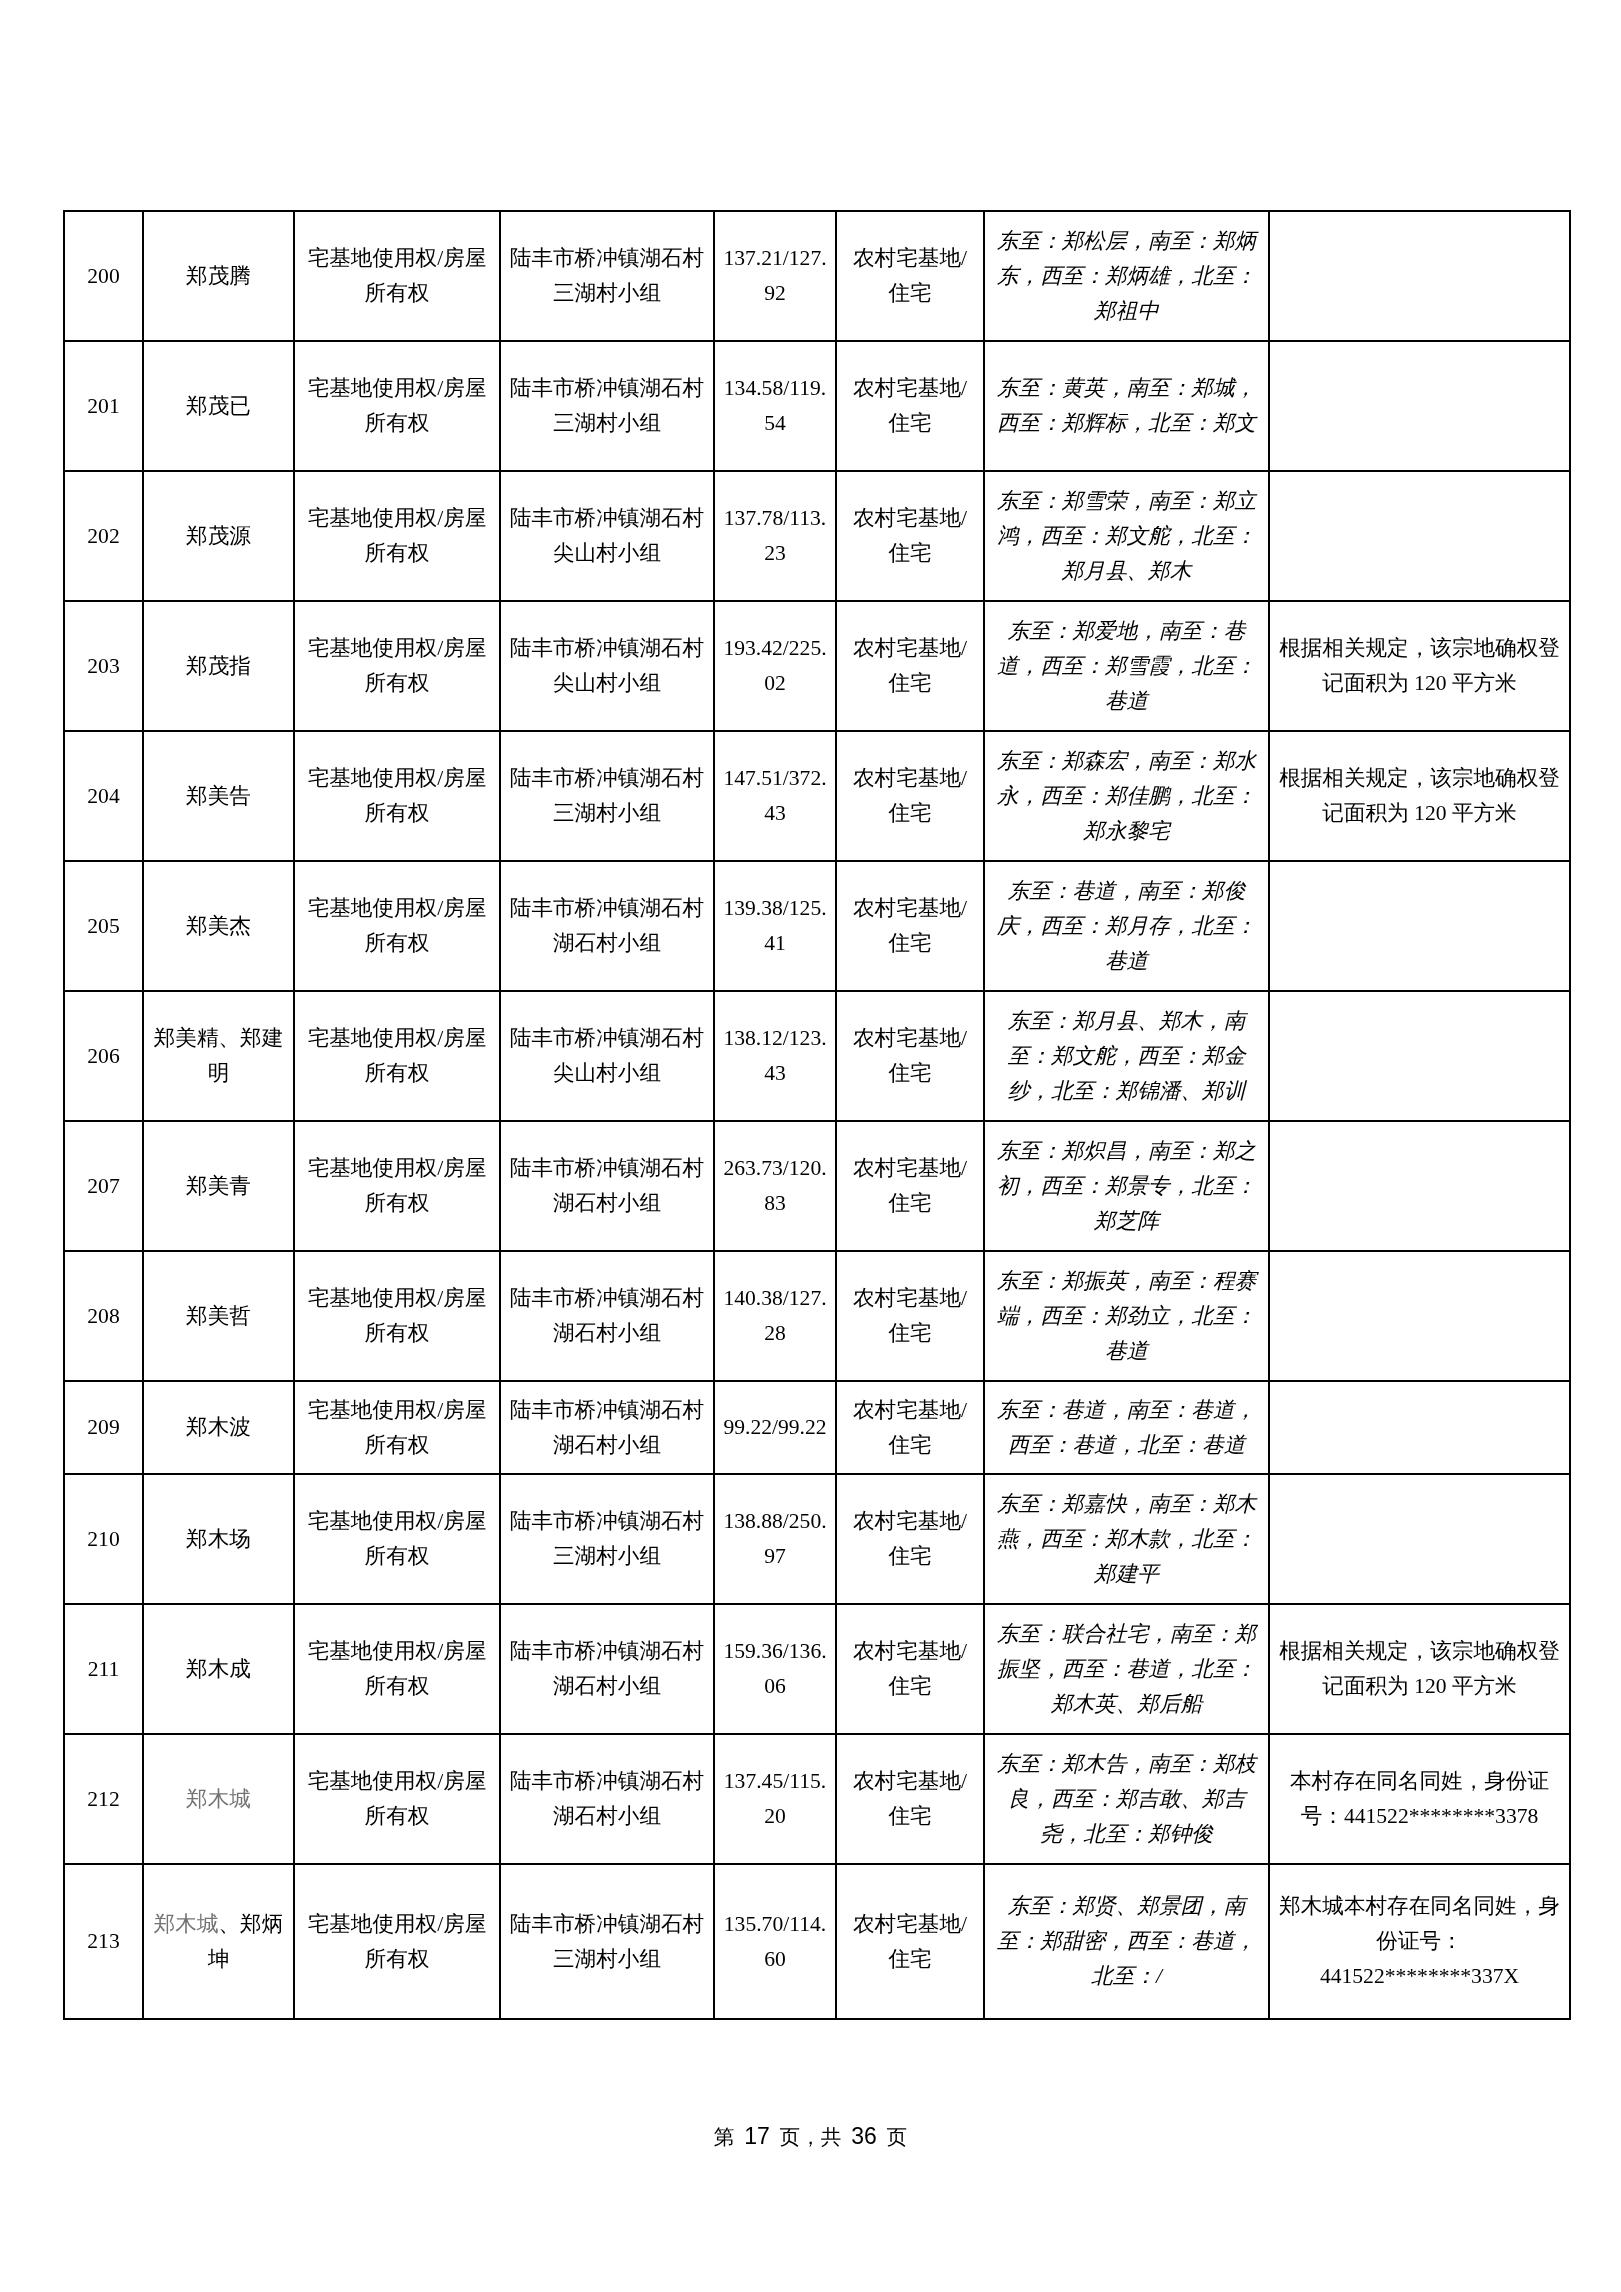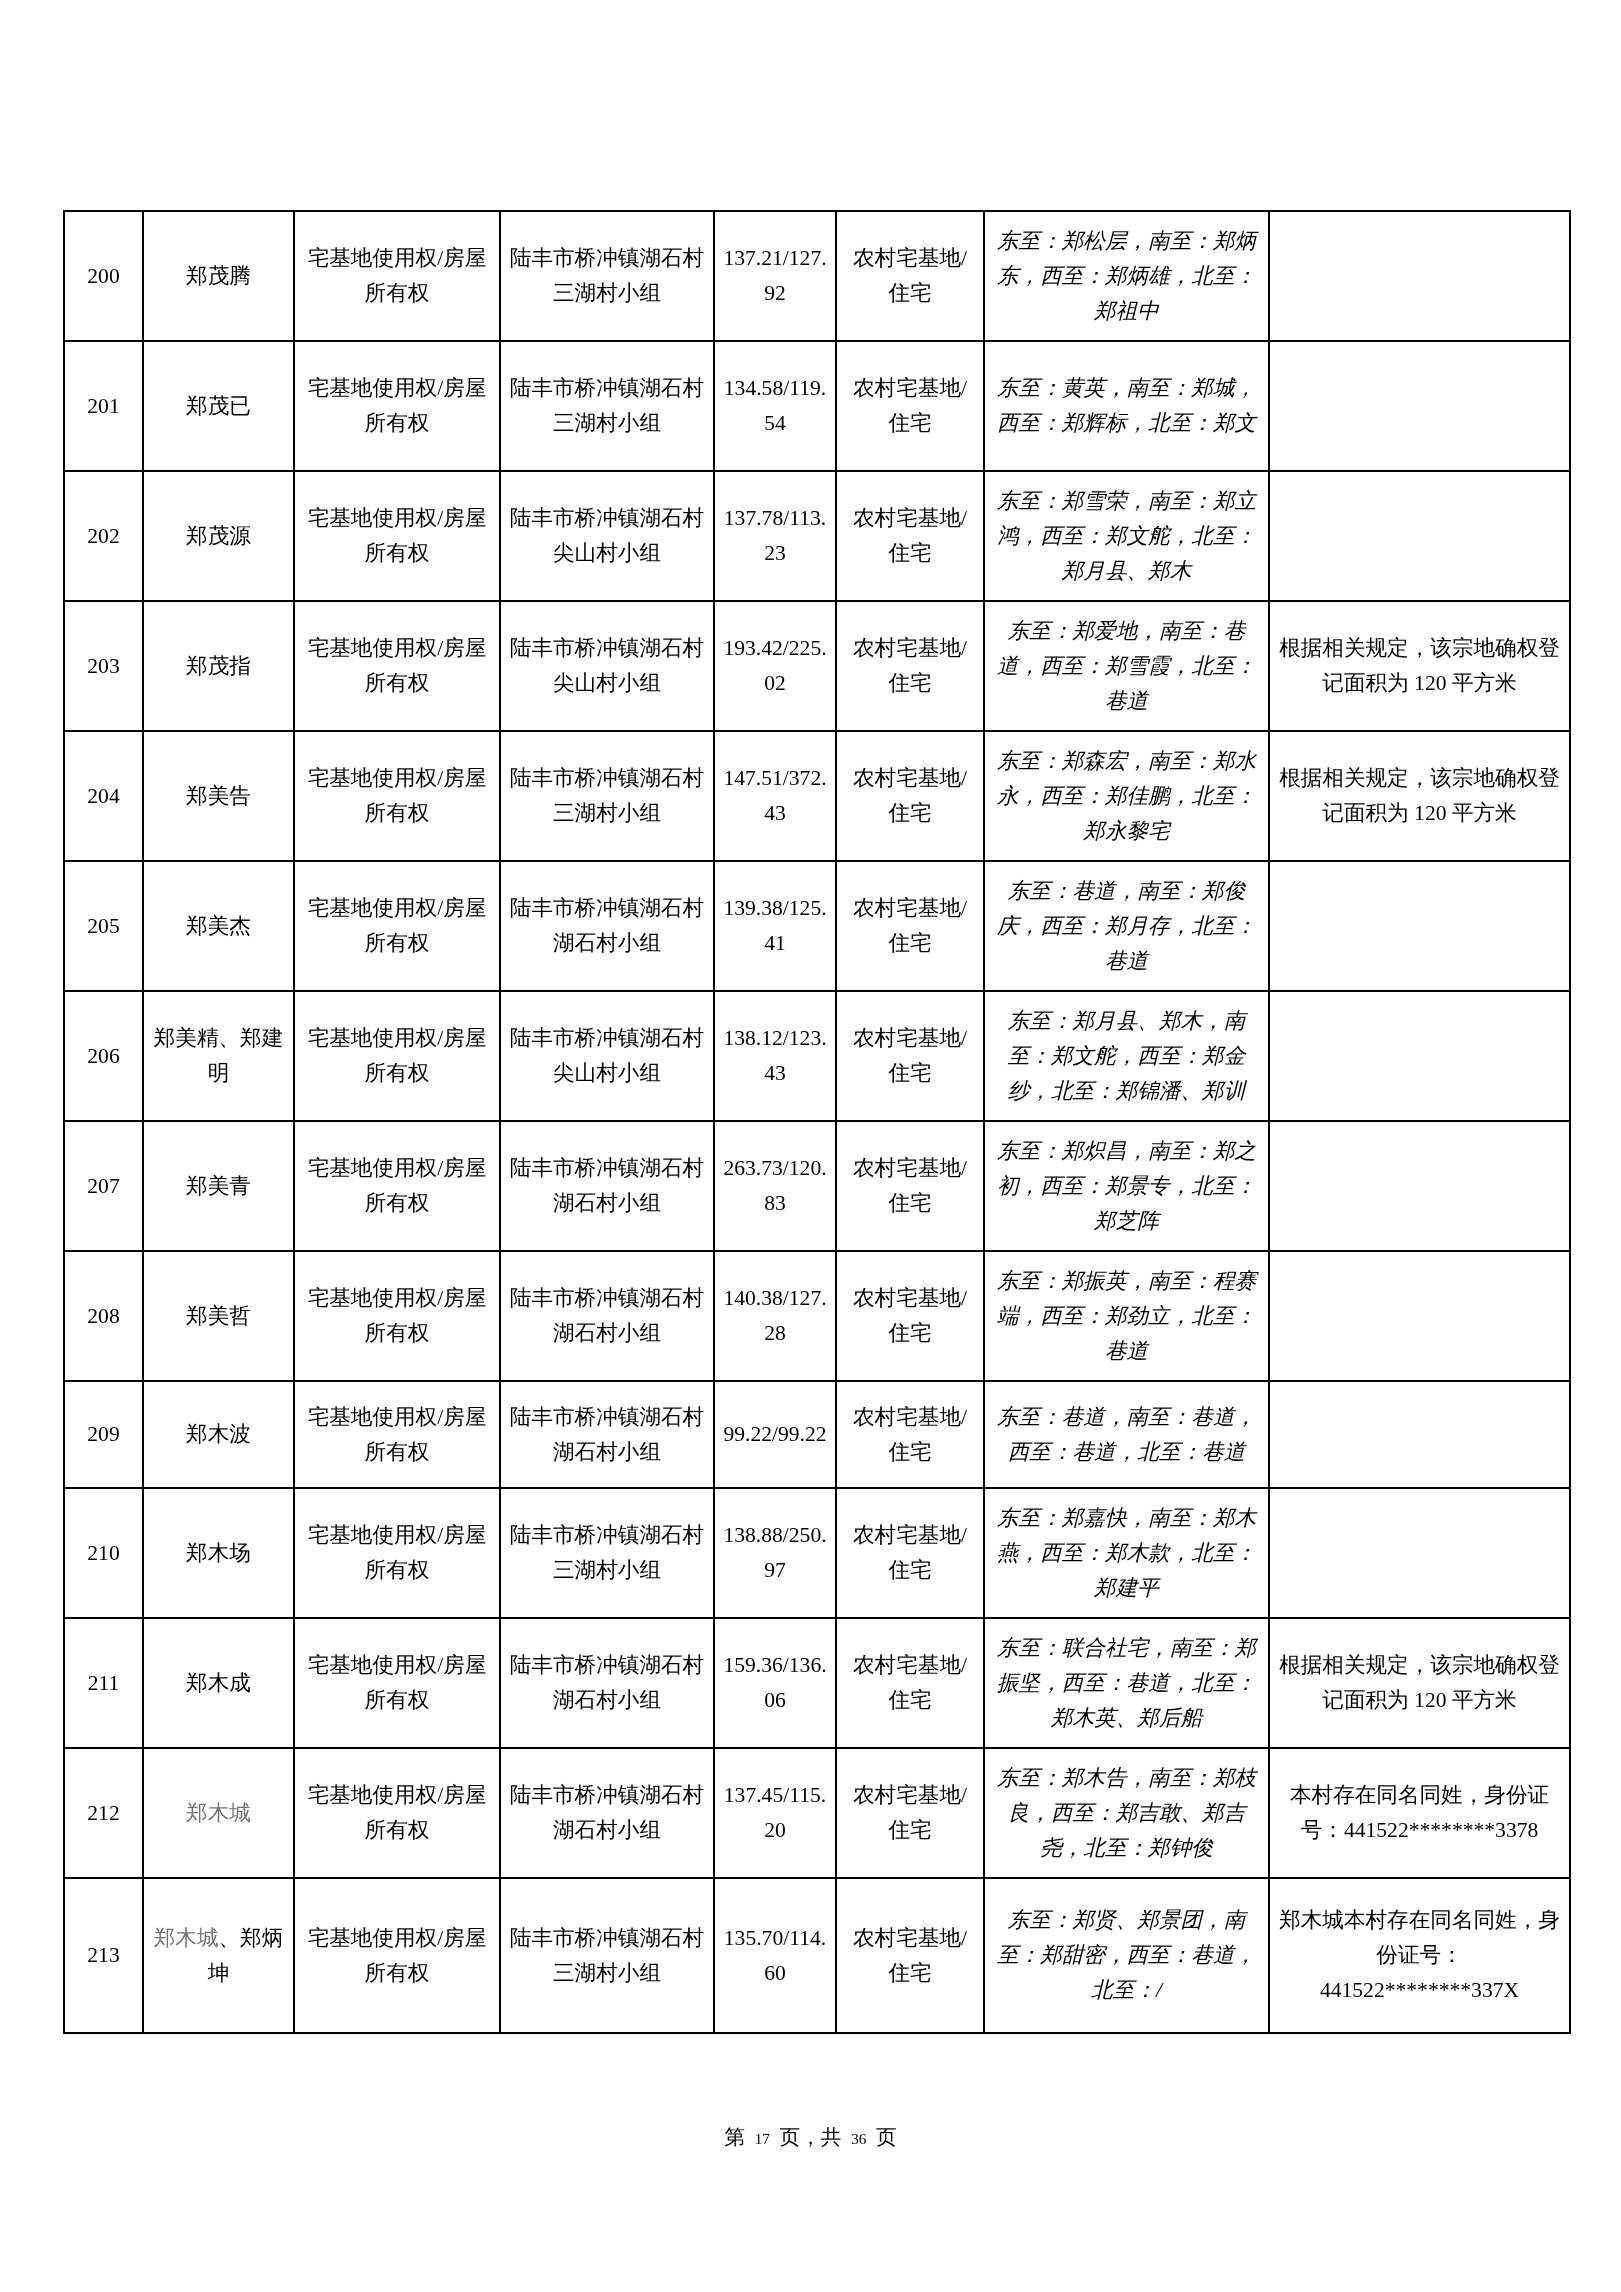--- a/index.html
+++ b/index.html
@@ -22,21 +22,21 @@
     border:2px solid #000000;
     font-size:21.6px;
     line-height:35px;
     text-align:center;
     vertical-align:middle;
     padding:5.9px 7.8px;
     word-break:normal;
     overflow-wrap:break-word;
   }
   table.land-table tr{height:130px;}
-  table.land-table tr.row-short{height:107px;}
+  table.land-table tr.row-short{height:93px;}
   table.land-table tr.row-tall{height:155px;}
   td.col-no{padding:5.9px 3.9px;}
   td.col-owner{padding:5.9px 7.8px;margin-top:38px;}
   td.col-right{padding:5.9px 13.7px;}
   td.col-loc{padding:5.9px 11.8px;}
   td.col-area{
     padding:5.9px 8.8px;
     word-break:break-all;
     font-family:"Liberation Serif", serif;
     border-radius:20px;
@@ -53,21 +53,21 @@
   .red{color:#737373;}
   .footer{
     position:absolute;
     left:0;top:2123px;
     width:100%;
     text-align:center;
     font-size:20.6px;
     color:#000000;
   }
   .footer span{margin:0 4.9px;}
-  .footer .num{font-family:Liberation Serif, serif;font-size:15px;}
+  .footer .num{font-family:Liberation Sans, sans-serif;font-size:23px;}
 </style>
 </head>
 <body>
 
 <div class="page">
 
   <table class="land-table">
     <colgroup>
       <col style="width:79px">
       <col style="width:151px">

